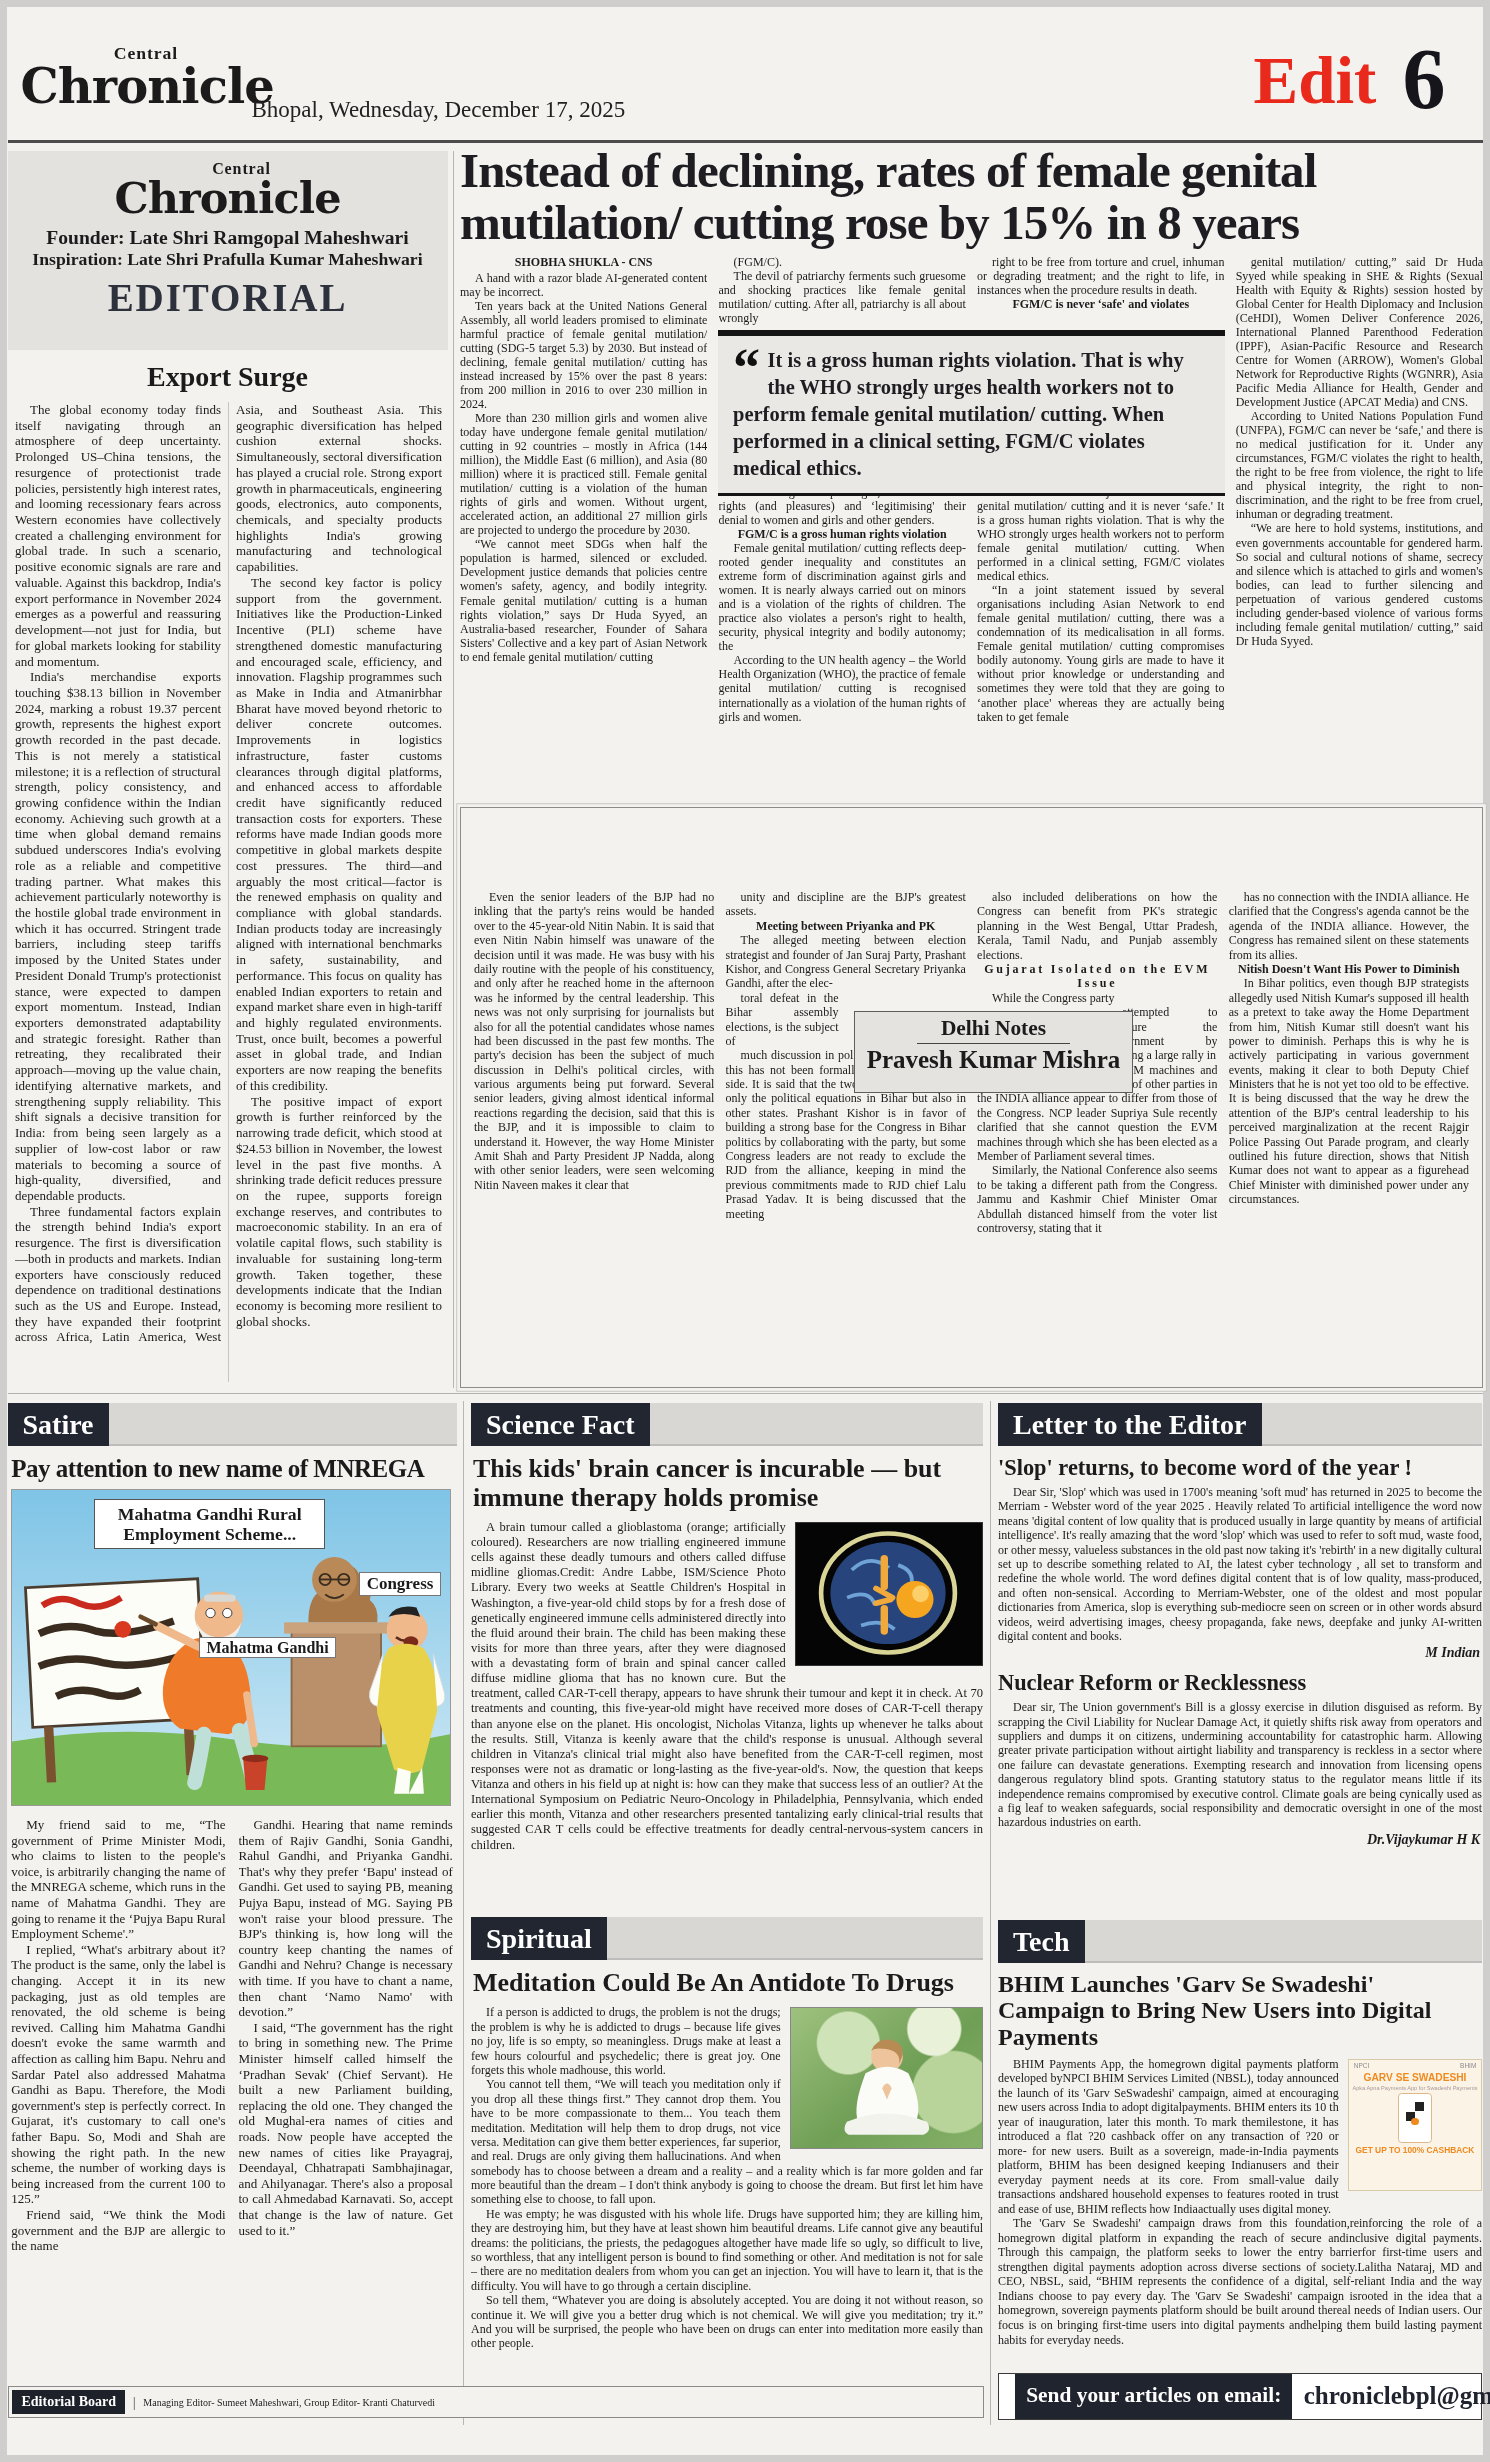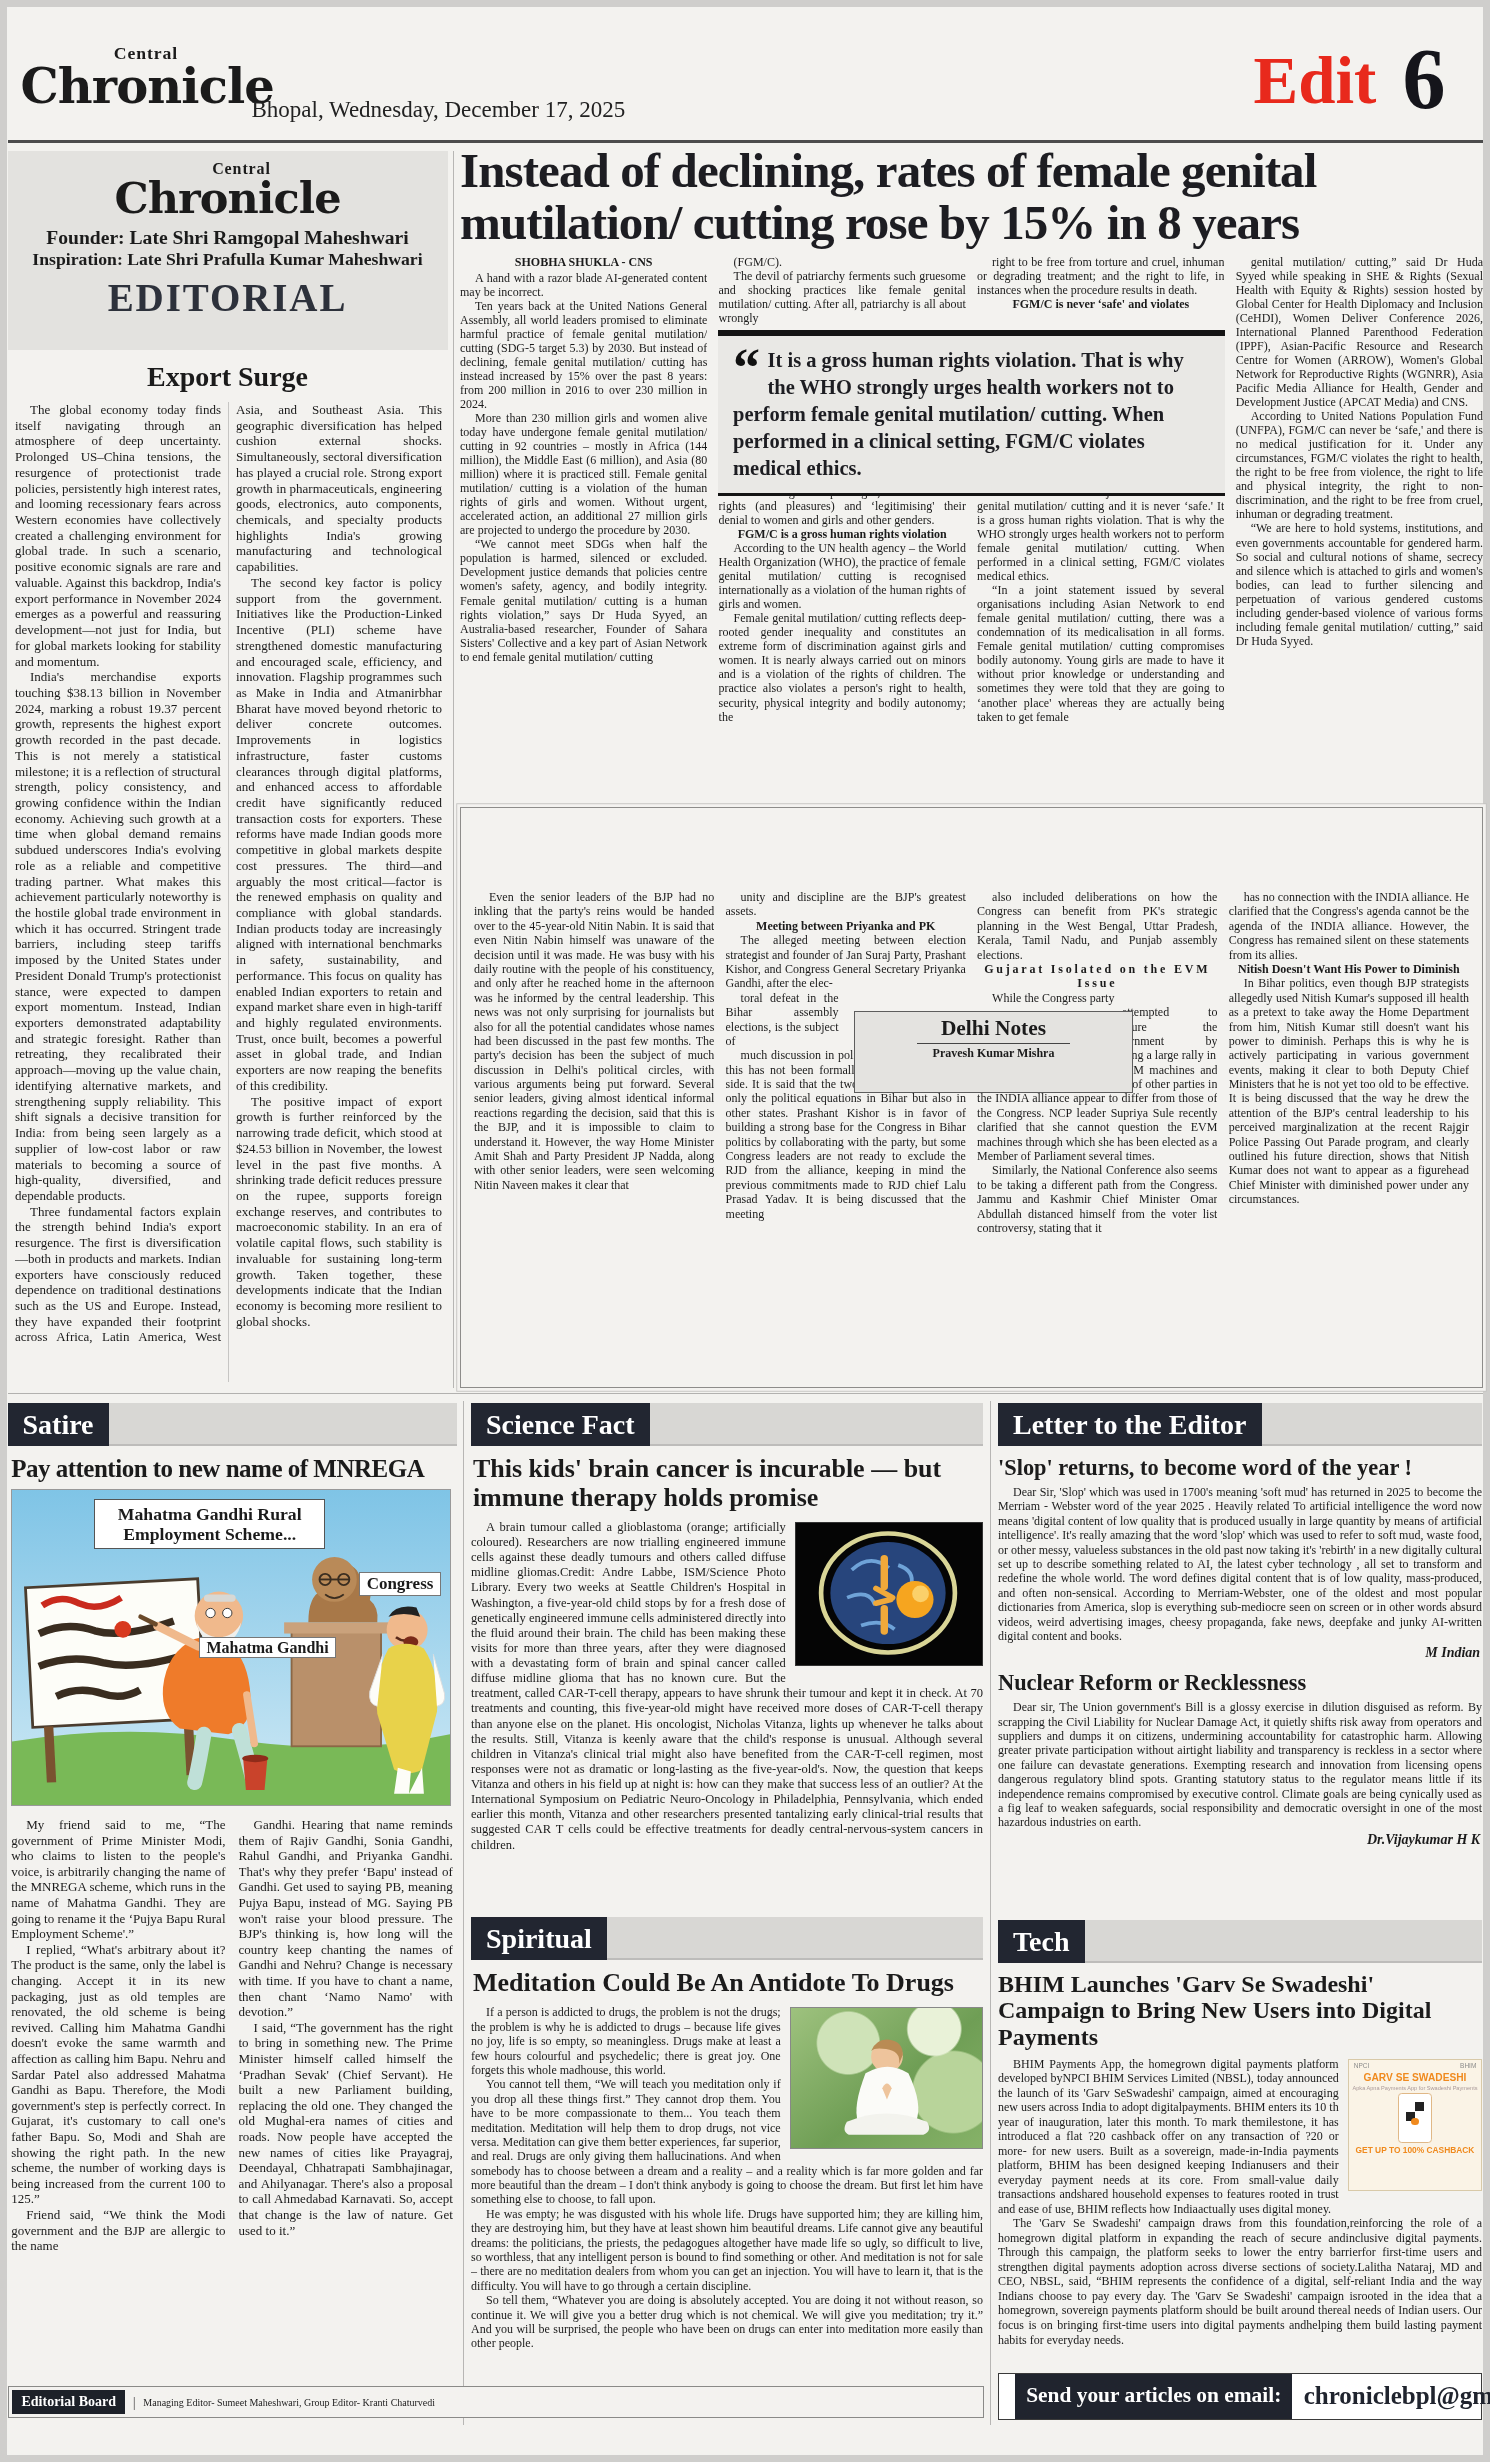--- a/index.html
+++ b/index.html
@@ -51,21 +51,21 @@
 
   
   .bjp{position:absolute;left:460px;top:807px;width:1023px;height:581px;background:#f3f2ef;
        border:1.9px solid #8d8c8a;box-shadow:0 0 0 2.8px #f3f2ef, 0 0 0 3.7px #c4c3c1;box-sizing:border-box;}
   .bjp h2{margin:9.3px 9.3px 0;text-align:center;font-size:42px;font-weight:bold;color:#26262c;}
   .bjp-cols{position:absolute;left:13px;right:13px;top:82px;bottom:11.2px;display:flex;gap:11.2px;overflow:hidden;}
   .bcol{flex:1;overflow:hidden;font-size:12px;line-height:1.2;}
   .inset-box{position:absolute;left:380px;top:121px;width:279px;height:82px;background:#e4e3e0;
              border:1.9px solid #5d5d5d;text-align:center;box-sizing:border-box;}
   .inset-title{font-weight:bold;font-size:21.4px;border-bottom:1.9px solid #444;display:inline-block;padding:3.7px 24px 1.9px;}
-  .inset-author{font-weight:bold;font-size:12px;margin-top:2.8px;}
+  .inset-author{font-weight:bold;font-size:25px;margin-top:2.8px;}
 
   
   .h-rule{position:absolute;left:7.5px;top:1393px;width:1475px;border-top:1.9px solid #b2b1af;}
   .v-rule-b1{position:absolute;left:463px;top:1401px;height:1024px;border-left:0.9px solid #b7b6b4;}
   .v-rule-b2{position:absolute;left:990px;top:1401px;height:1024px;border-left:0.9px solid #b7b6b4;}
 
   .tag-row{display:flex;height:43px;}
   .tag{background:#222631;color:#fff;font-weight:bold;font-size:28px;line-height:43px;padding:0 15px;}
   .tag-fill{flex:1;background:#d8d7d4;border-bottom:2.8px solid #bdbcba;}
 
@@ -168,22 +168,22 @@
           <p class="para">Ten years back at the United Nations General Assembly, all world leaders promised to eliminate harmful practice of female genital mutilation/ cutting (SDG-5 target 5.3) by 2030. But instead of declining, female genital mutilation/ cutting has instead increased by 15% over the past 8 years: from 200 million in 2016 to over 230 million in 2024.</p>
           <p class="para">More than 230 million girls and women alive today have undergone female genital mutilation/ cutting in 92 countries – mostly in Africa (144 million), the Middle East (6 million), and Asia (80 million) where it is practiced still. Female genital mutilation/ cutting is a violation of the human rights of girls and women. Without urgent, accelerated action, an additional 27 million girls are projected to undergo the procedure by 2030.</p>
           <p class="para">“We cannot meet SDGs when half the population is harmed, silenced or excluded. Development justice demands that policies centre women's safety, agency, and bodily integrity. Female genital mutilation/ cutting is a human rights violation,” says Dr Huda Syyed, an Australia-based researcher, Founder of Sahara Sisters' Collective and a key part of Asian Network to end female genital mutilation/ cutting</p>
         </div>
       <div class="lcol">
           <p class="para">(FGM/C).</p>
           <p class="para">The devil of patriarchy ferments such gruesome and shocking practices like female genital mutilation/ cutting. After all, patriarchy is all about wrongly</p>
           <div class="quote-gap"></div>
           <p class="para">‘normalising' male privileges, entitlements and rights (and pleasures) and ‘legitimising' their denial to women and girls and other genders.</p>
           <div class="subhead">FGM/C is a gross human rights violation</div>
+          <p class="para">Female genital mutilation/ cutting reflects deep-rooted gender inequality and constitutes an extreme form of discrimination against girls and women. It is nearly always carried out on minors and is a violation of the rights of children. The practice also violates a person's right to health, security, physical integrity and bodily autonomy; the</p>
           <p class="para">According to the UN health agency – the World Health Organization (WHO), the practice of female genital mutilation/ cutting is recognised internationally as a violation of the human rights of girls and women.</p>
-          <p class="para">Female genital mutilation/ cutting reflects deep-rooted gender inequality and constitutes an extreme form of discrimination against girls and women. It is nearly always carried out on minors and is a violation of the rights of children. The practice also violates a person's right to health, security, physical integrity and bodily autonomy; the</p>
         </div>
       <div class="lcol">
           <p class="para">right to be free from torture and cruel, inhuman or degrading treatment; and the right to life, in instances when the procedure results in death.</p>
           <div class="subhead">FGM/C is never ‘safe' and violates</div>
           <div class="quote-gap"></div>
           <div class="subhead">medical ethics too</div>
           <p class="para">There is no medical justification for female genital mutilation/ cutting and it is never ‘safe.' It is a gross human rights violation. That is why the WHO strongly urges health workers not to perform female genital mutilation/ cutting. When performed in a clinical setting, FGM/C violates medical ethics.</p>
           <p class="para">“In a joint statement issued by several organisations including Asian Network to end female genital mutilation/ cutting, there was a condemnation of its medicalisation in all forms. Female genital mutilation/ cutting compromises bodily autonomy. Young girls are made to have it without prior knowledge or understanding and sometimes they were told that they are going to ‘another place' whereas they are actually being taken to get female</p>
         </div>
       <div class="lcol">

